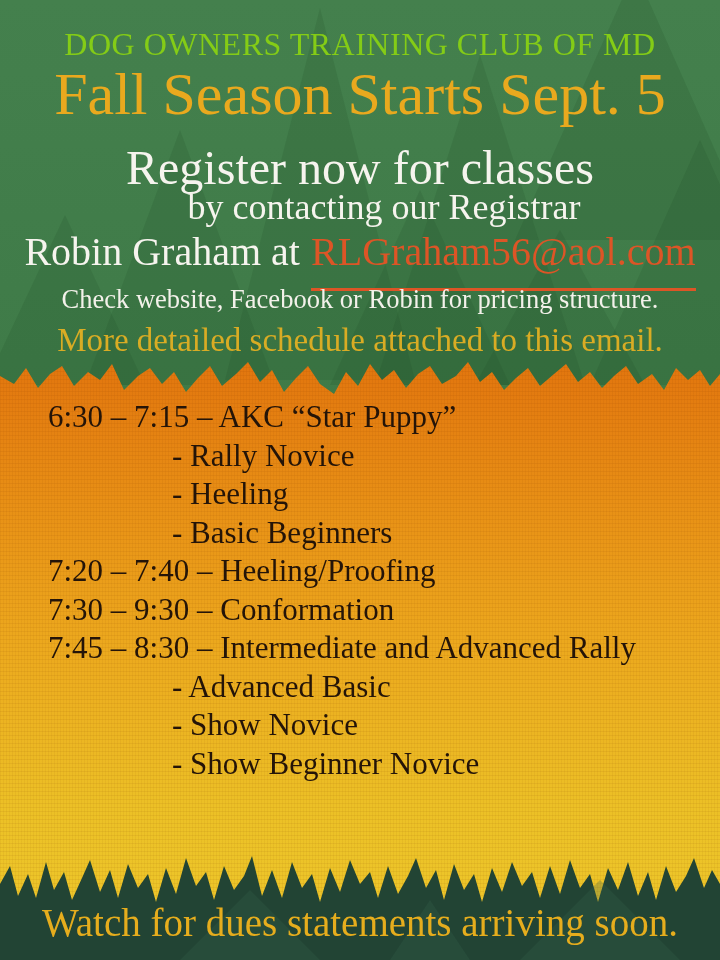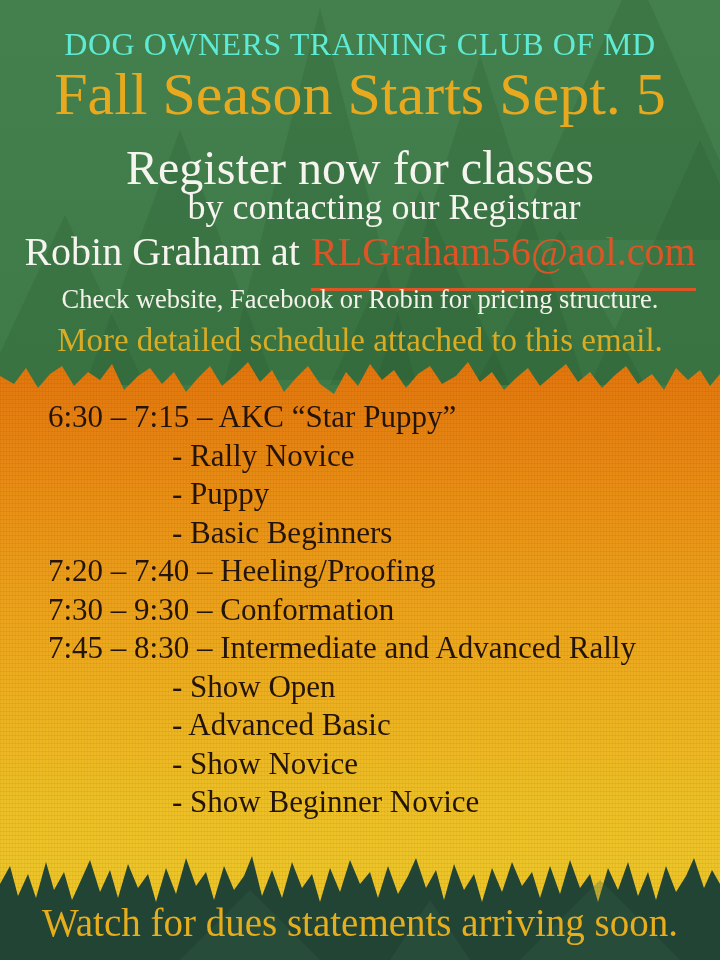--- a/index.html
+++ b/index.html
@@ -29,21 +29,21 @@
     opacity:.55;
   }
   .bottom-green{
     position:absolute;inset:0;
     background:#224434;
     clip-path:polygon(0px 884px,10px 866px,18px 896px,28px 874px,36px 898px,46px 862px,54px 890px,64px 872px,72px 900px,82px 878px,90px 860px,100px 892px,110px 870px,118px 898px,128px 864px,138px 888px,148px 874px,156px 902px,166px 868px,176px 894px,186px 858px,196px 886px,206px 872px,214px 900px,224px 866px,234px 890px,244px 876px,252px 856px,262px 896px,272px 870px,282px 898px,292px 862px,302px 888px,312px 874px,320px 902px,330px 868px,340px 892px,350px 860px,360px 884px,370px 872px,378px 898px,388px 866px,398px 894px,408px 876px,416px 858px,426px 888px,436px 870px,444px 900px,454px 864px,464px 890px,474px 874px,482px 902px,492px 868px,502px 892px,512px 862px,522px 886px,532px 872px,540px 898px,550px 866px,560px 894px,570px 860px,580px 888px,590px 874px,598px 902px,608px 868px,618px 890px,628px 862px,638px 896px,648px 872px,656px 900px,666px 866px,676px 892px,686px 876px,694px 858px,704px 888px,712px 870px,720px 884px,720px 960px,0px 960px);
   }
   .trees-bottom{position:absolute;inset:0;pointer-events:none;}
   
   .txt{position:absolute;left:0;width:100%;text-align:center;white-space:nowrap;}
-  .club-name{top:26px;font-size:32px;color:#5eead4;letter-spacing:.5px;}
+  .club-name{top:26px;font-size:32px;color:#84cc16;letter-spacing:.5px;}
   .headline{top:60px;font-size:60px;color:#e9a91e;}
   .register1{top:140px;font-size:48px;color:#f6f4ee;}
   .register2{top:186px;font-size:36px;color:#f6f4ee;padding-left:24px;}
   .registrar{top:228px;font-size:40px;color:#f6f4ee;}
   .registrar .prefix{margin-right:.28em;}
   .registrar .email{
     color:#dd5526;text-decoration:none;
     border-bottom:3px solid #dd5526;padding-bottom:14px;cursor:pointer;
   }
   .pricing{top:284px;font-size:26.5px;color:#f3f1ea;}
@@ -99,26 +99,25 @@
   </div>
 
   <div class="txt pricing">Check website, Facebook or Robin for pricing structure.</div>
 
   <div class="txt attach-note">More detailed schedule attached to this email.</div>
 
   <div class="schedule">
 
   <div class="sched-line">6:30 – 7:15 – AKC “Star Puppy”</div>
       <div class="sched-line indent">- Rally Novice</div>
-      <div class="sched-line indent">- Puppy</div>
+      <div class="sched-line indent">- Heeling</div>
       <div class="sched-line indent">- Basic Beginners</div>
       <div class="sched-line">7:20 – 7:40 – Heeling/Proofing</div>
       <div class="sched-line">7:30 – 9:30 – Conformation</div>
       <div class="sched-line">7:45 – 8:30 – Intermediate and Advanced Rally</div>
-      <div class="sched-line indent">- Show Open</div>
       <div class="sched-line indent">- Advanced Basic</div>
       <div class="sched-line indent">- Show Novice</div>
       <div class="sched-line indent">- Show Beginner Novice</div>
     </div>
 
   <div class="txt footer-note">Watch for dues statements arriving soon.</div>
 
 </div>
 
 </body></html>

